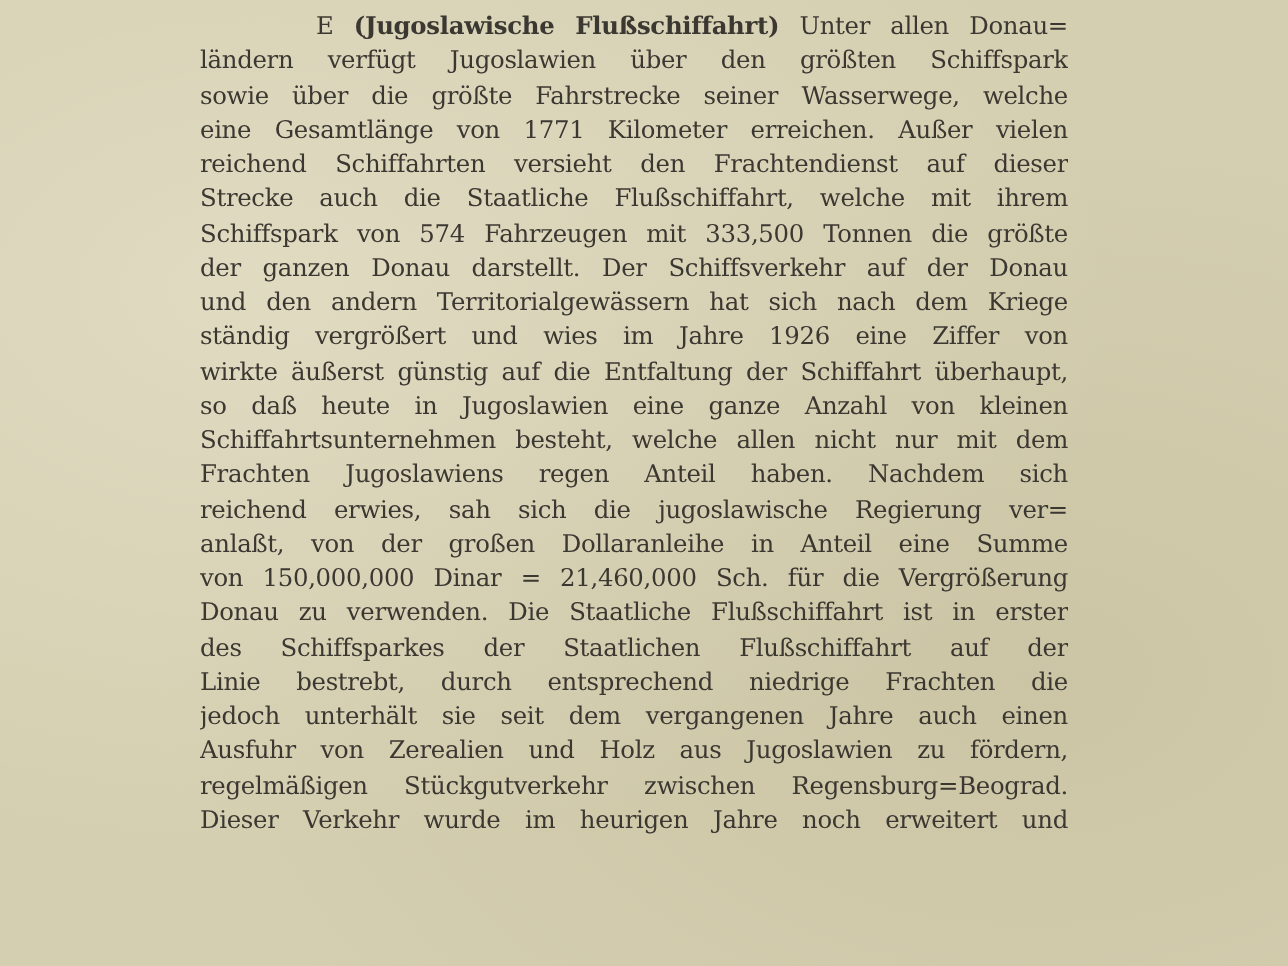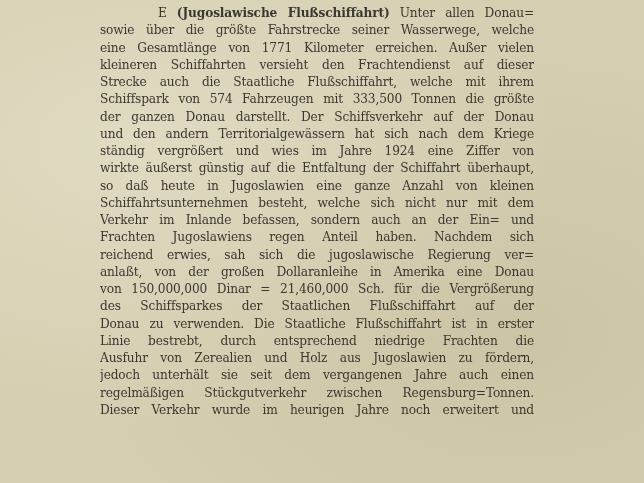--- a/index.html
+++ b/index.html
@@ -28,37 +28,37 @@
     letter-spacing: -0.15px;
   }
   .line.first { padding-left: 58px; }
   .heading { font-weight: bold; }
 </style>
 </head>
 <body>
 
 <div class="page">
   <span class="line first"><span>E</span> <span class="heading">(Jugoslawische Flußschiffahrt)</span> <span>Unter allen Donau=</span></span>
+  <span class="line">ländern verfügt Jugoslawien über den größten Schiffspark</span>
   <span class="line">sowie über die größte Fahrstrecke seiner Wasserwege, welche</span>
   <span class="line">eine Gesamtlänge von 1771 Kilometer erreichen. Außer vielen</span>
-  <span class="line">kleineren Schiffahrten versieht den Frachtendienst auf dieser</span>
+  <span class="line">reichend Schiffahrten versieht den Frachtendienst auf dieser</span>
   <span class="line">Strecke auch die Staatliche Flußschiffahrt, welche mit ihrem</span>
   <span class="line">Schiffspark von 574 Fahrzeugen mit 333,500 Tonnen die größte</span>
   <span class="line">der ganzen Donau darstellt. Der Schiffsverkehr auf der Donau</span>
   <span class="line">und den andern Territorialgewässern hat sich nach dem Kriege</span>
-  <span class="line">ständig vergrößert und wies im Jahre 1924 eine Ziffer von</span>
+  <span class="line">ständig vergrößert und wies im Jahre 1926 eine Ziffer von</span>
   <span class="line">wirkte äußerst günstig auf die Entfaltung der Schiffahrt überhaupt,</span>
   <span class="line">so daß heute in Jugoslawien eine ganze Anzahl von kleinen</span>
-  <span class="line">Schiffahrtsunternehmen besteht, welche sich nicht nur mit dem</span>
-  <span class="line">Verkehr im Inlande befassen, sondern auch an der Ein= und</span>
+  <span class="line">Schiffahrtsunternehmen besteht, welche allen nicht nur mit dem</span>
   <span class="line">Frachten Jugoslawiens regen Anteil haben. Nachdem sich</span>
   <span class="line">reichend erwies, sah sich die jugoslawische Regierung ver=</span>
-  <span class="line">anlaßt, von der großen Dollaranleihe in Amerika eine Donau</span>
+  <span class="line">anlaßt, von der großen Dollaranleihe in Anteil eine Summe</span>
   <span class="line">von 150,000,000 Dinar = 21,460,000 Sch. für die Vergrößerung</span>
+  <span class="line">Donau zu verwenden. Die Staatliche Flußschiffahrt ist in erster</span>
   <span class="line">des Schiffsparkes der Staatlichen Flußschiffahrt auf der</span>
-  <span class="line">Donau zu verwenden. Die Staatliche Flußschiffahrt ist in erster</span>
   <span class="line">Linie bestrebt, durch entsprechend niedrige Frachten die</span>
+  <span class="line">jedoch unterhält sie seit dem vergangenen Jahre auch einen</span>
   <span class="line">Ausfuhr von Zerealien und Holz aus Jugoslawien zu fördern,</span>
-  <span class="line">jedoch unterhält sie seit dem vergangenen Jahre auch einen</span>
-  <span class="line">regelmäßigen Stückgutverkehr zwischen Regensburg=Tonnen.</span>
+  <span class="line">regelmäßigen Stückgutverkehr zwischen Regensburg=Beograd.</span>
   <span class="line">Dieser Verkehr wurde im heurigen Jahre noch erweitert und</span>
 
 </div>
 
 </body></html>

